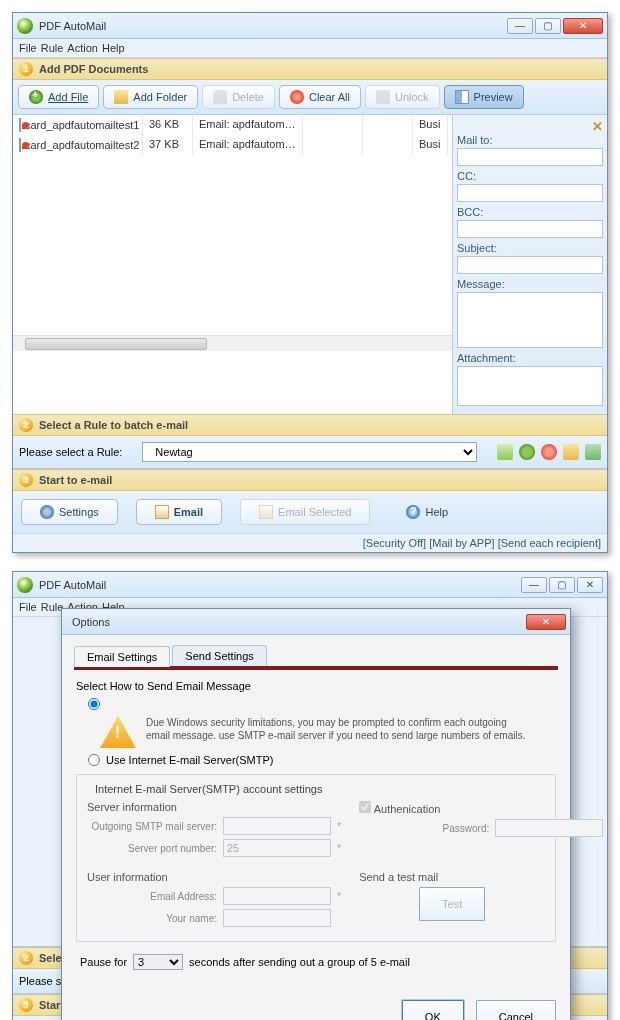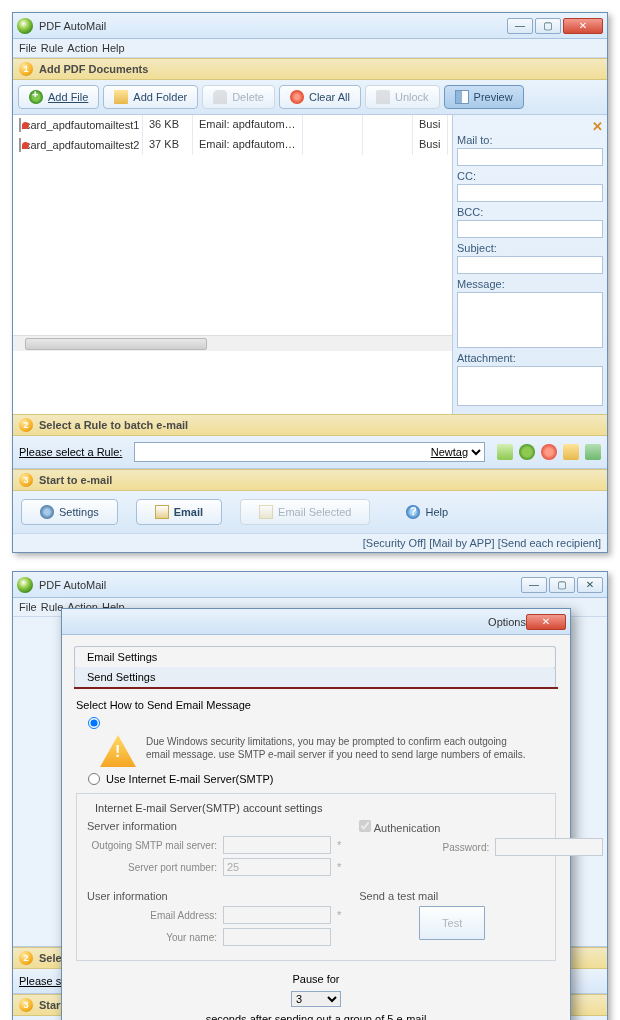--- a/index.html
+++ b/index.html
@@ -40,57 +40,57 @@
 .c-fn { width: 130px; } .c-sz { width: 50px; } .c-st { width: 110px; } .c-cc { width: 60px; } .c-bcc { width: 50px; } .c-sj { width: 35px; }
 .fl-row { display: flex; color: #333; }
 .fl-row .c-fn { display: flex; align-items: center; gap: 4px; }
 .hscroll { height: 16px; background: #f0f0f0; border-top: 1px solid #ddd; position: relative; }
 .hscroll::before { content: ""; position: absolute; left: 12px; top: 2px; width: 180px; height: 10px; background: linear-gradient(#e8e8e8,#cfcfcf); border: 1px solid #b8b8b8; border-radius: 2px; }
 .sidepanel { width: 155px; background: linear-gradient(#eaf3fc,#e0ecf9); border-left: 1px solid #b8cde3; padding: 4px; }
 .sidepanel .close-x { float: right; color: #d88a24; font-weight: bold; cursor: pointer; font-size: 13px; }
 .sp-label { color: #3a5a7a; margin-top: 4px; clear: both; }
 .sp-field { background: #fff; border: 1px solid #b0c5db; height: 18px; margin: 2px 0 4px; }
 .sp-area { background: #fff; border: 1px solid #b0c5db; height: 56px; margin: 2px 0 4px; }
-.rule-row { background: linear-gradient(#eaf3fc,#d8e8f8); padding: 6px; display: flex; align-items: center; gap: 12px; border-bottom: 1px solid #b8cde3; text-decoration: underline; }
-.rule-row select { flex: 1; max-width: 360px; border: 1px solid #8fa9c7; background: #fff; padding: 2px 0; text-align: right; }
+.rule-row { background: linear-gradient(#eaf3fc,#d8e8f8); padding: 6px; display: flex; align-items: center; gap: 20px; border-bottom: 1px solid #b8cde3; }
+.rule-row select { flex: 1; max-width: 360px; border: 1px solid #8fa9c7; background: #fff; padding: 2px 8px; }
 .mini-icons { display: flex; gap: 6px; }
 .mini { width: 16px; height: 16px; cursor: pointer; border-radius: 2px; }
 .mi-new { background: linear-gradient(#d4f0b4,#8ec850); }
 .mi-add { background: radial-gradient(circle,#8ec850 40%,#3a8a1c 80%); border-radius: 50%; }
 .mi-del { background: radial-gradient(circle,#ff9c85 30%,#d43 80%); border-radius: 50%; }
 .mi-imp { background: linear-gradient(#ffe49b,#e6b84a); }
 .mi-exp { background: linear-gradient(#b4e0b4,#6eb86e); }
 .bottom-bar { background: linear-gradient(#eaf3fc,#d8e8f8); padding: 8px; display: flex; gap: 18px; align-items: center; }
 .bottom-bar .tbtn { padding: 5px 18px; }
 .statusbar { background: #e9f2fb; border-top: 1px solid #cadaea; padding: 3px 6px; text-align: right; color: #3a5a7a; }
 
 
 .dialog { position: absolute; border: 1px solid #6b8fb5; background: #f4f4f4; box-shadow: 4px 4px 12px rgba(0,0,0,0.4); width: 510px; }
-.dialog .titlebar { background: linear-gradient(#eaf3fc,#d0e3f6); text-align: right; }
+.dialog .titlebar { background: linear-gradient(#eaf3fc,#d0e3f6); }
 .dlg-body { padding: 10px 12px; }
-.tabs { display: flex; border-bottom: 2px solid #7f1d1d; flex-direction: column; }
+.tabs { display: flex; border-bottom: 4px solid #7f1d1d; }
 .tab { padding: 4px 12px; border: 1px solid #b8c5d3; border-bottom: none; background: #e8eef5; margin-right: 2px; cursor: pointer; border-radius: 3px 3px 0 0; }
 .tab.active { background: #f4f4f4; position: relative; top: 1px; }
 .dlg-section { margin: 10px 2px; }
 .radio-row { display: flex; align-items: center; gap: 6px; margin: 6px 12px; }
 .warn-box { display: flex; gap: 10px; margin: 6px 24px; align-items: flex-start; }
 .warn-ico { width: 36px; height: 32px; background: linear-gradient(#ffd966,#f5a623); clip-path: polygon(50% 0,100% 100%,0 100%); position: relative; flex-shrink: 0; }
 .warn-ico::after { content: "!"; position: absolute; left: 15px; top: 8px; color: #fff; font-weight: bold; font-size: 16px; }
 .warn-txt { color: #555; font-size: 10px; line-height: 1.3; }
 .fieldset { border: 1px solid #cfd6dd; padding: 8px 10px 10px; margin-top: 8px; }
 .fieldset > .legend { font-size: 11px; color: #444; margin: -14px 0 6px 4px; background: #f4f4f4; display: inline-block; padding: 0 4px; }
 .grp-row { display: flex; gap: 18px; }
 .grp { flex: 1; }
 .grp-title { color: #555; margin-bottom: 4px; }
 .frow { display: flex; align-items: center; margin: 4px 0; gap: 6px; }
 .frow label { width: 130px; text-align: right; color: #888; font-size: 10px; }
 .frow input[type=text], .frow input[type=password] { border: 1px solid #c4cdd6; background: #fff; height: 18px; width: 108px; padding: 0 3px; }
 .frow input:disabled { background: #f4f4f4; color: #aaa; }
 .frow .sfx { color: #aaa; }
-.pause-row { display: flex; align-items: center; gap: 6px; margin: 12px 4px; flex-direction: column; }
+.pause-row { display: flex; align-items: center; gap: 6px; margin: 12px 4px; }
 .pause-row select { border: 1px solid #8fa9c7; width: 50px; }
 .dlg-btns { display: flex; justify-content: flex-end; gap: 12px; padding: 8px 14px 12px; }
 .dlg-btn { border: 1px solid #8fa9c7; background: linear-gradient(#fdfefe,#e6f0fa); padding: 10px 22px; border-radius: 1px; cursor: pointer; }
 .dlg-btn.primary { border-color: #4a7aa8; box-shadow: 0 0 0 1px #a9cbe9; }
 .win2-wrap { position: relative; }
 .chk { width: 12px; height: 12px; }
 </style>
 </head>
 <body>
 

